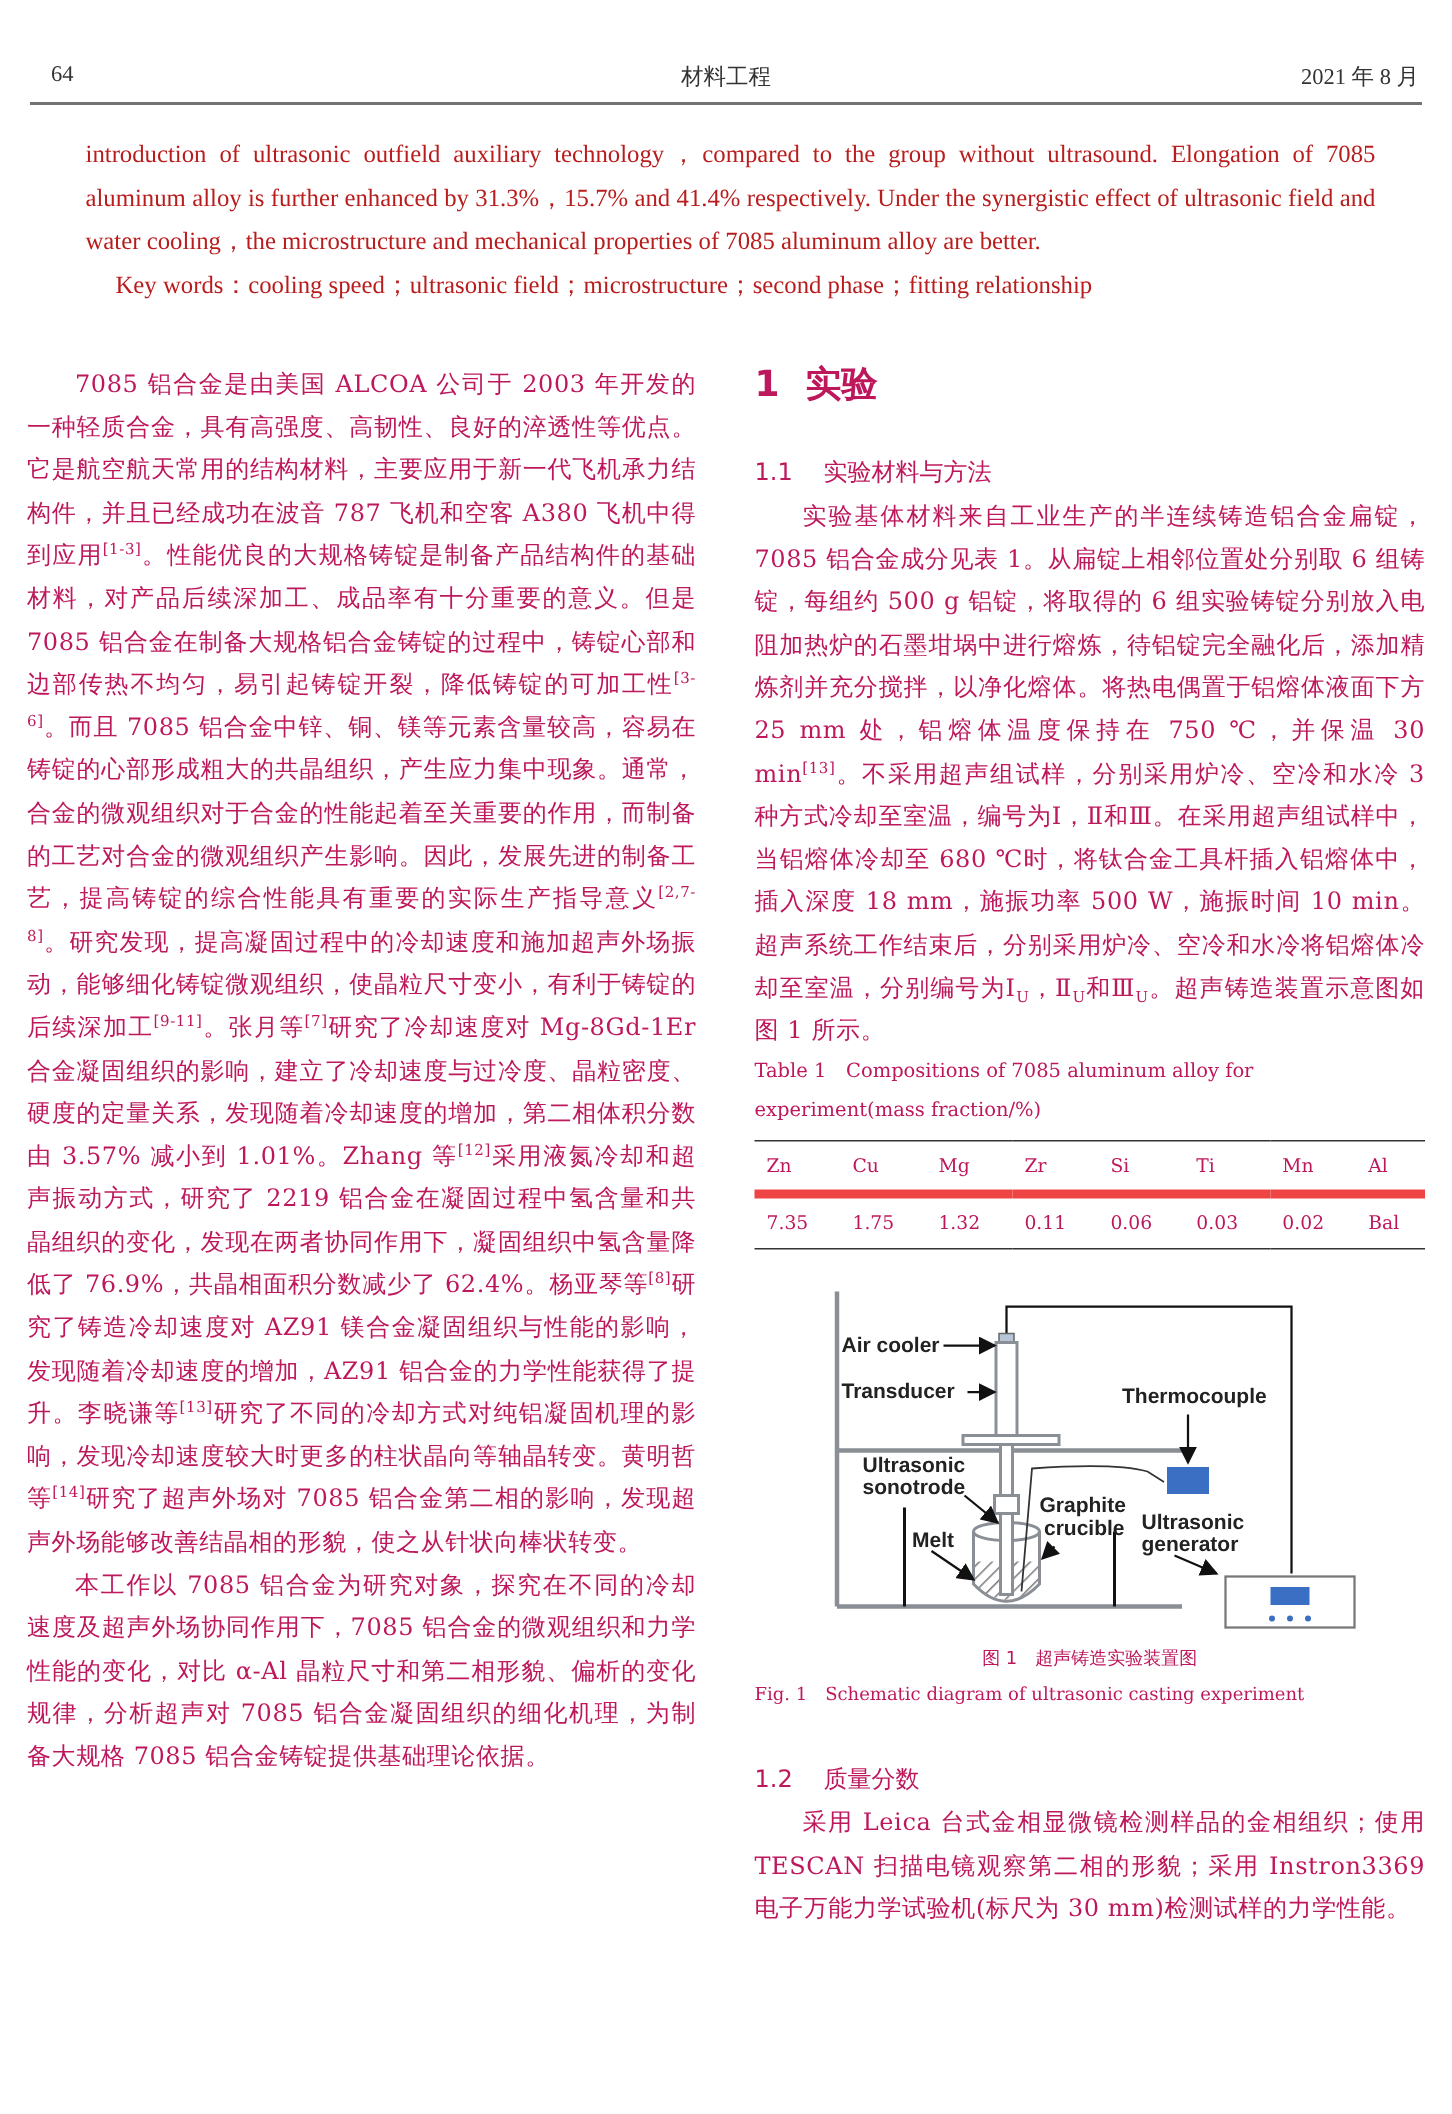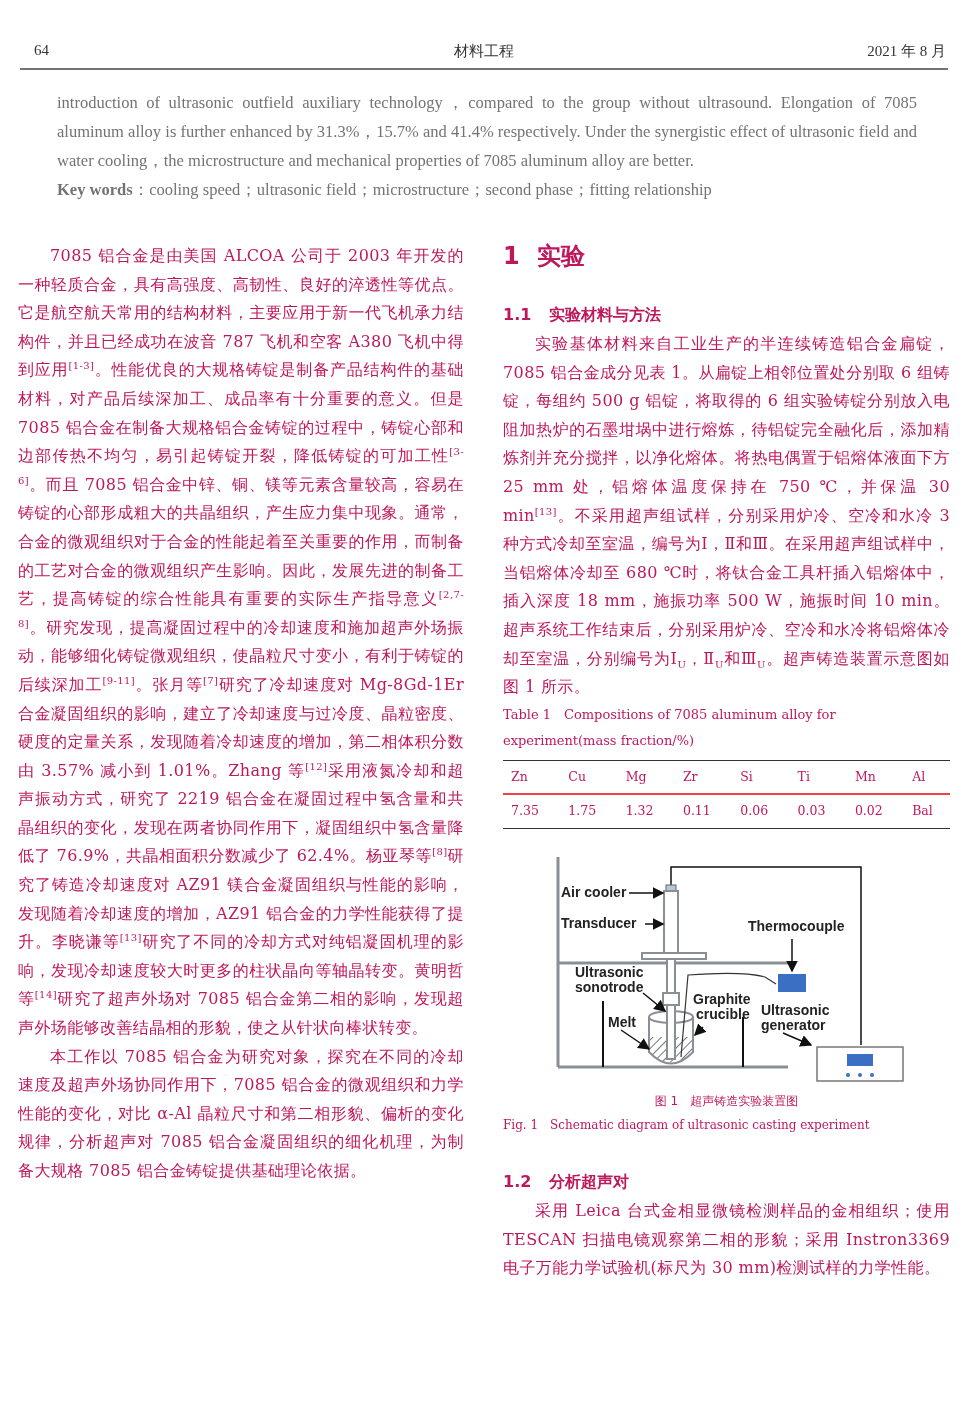--- a/index.html
+++ b/index.html
@@ -12,45 +12,45 @@
     position: absolute; left: 20px; top: 38px; width: 928px; height: 30px;
     border-bottom: 2px solid #737373;
     font-family: "Liberation Serif", serif; font-size: 15px; color: #333;
   }
   .header .pg { position: absolute; left: 14px; top: 4px; }
   .header .jt { position: absolute; left: 0; right: 0; top: 4px; text-align: center; }
   .header .dt { position: absolute; right: 2px; top: 4px; }
 
   .abstract {
     position: absolute; left: 57px; top: 88px; width: 860px;
-    font-family: "Liberation Serif", serif; font-size: 16.5px; line-height: 29px; color: #737373;
+    font-family: "Liberation Serif", serif; font-size: 16.5px; line-height: 29px; color: #b91c1c;
   }
   .abstract p { margin: 0; text-align: justify; }
-  .abstract .kw-label { font-weight: bold; }
+  .abstract .kw-label { font-weight: normal; margin-left: 20px; }
 
   .col {
     position: absolute; top: 242px;
     font-family: "DejaVu Serif", serif; font-size: 16px; line-height: 28.6px; color: #be185d;
   }
   .col-left { left: 18px; width: 446px; }
   .col-right { left: 503px; width: 447px; }
   .col p { margin: 0; text-align: justify; text-indent: 2em; letter-spacing: 0.4px; }
   sup { font-size: 10px; line-height: 0; vertical-align: 6px; }
   sub { font-size: 10px; line-height: 0; }
 
   .sec-h1 { font-family: "DejaVu Sans", sans-serif; font-weight: bold; font-size: 24px; margin: 0 0 30px 0; height: 28px; line-height: 28px; }
-  .sec-h2 { font-family: "DejaVu Sans", sans-serif; font-weight: bold; font-size: 16px; margin: 0; height: 30px; line-height: 30px; }
+  .sec-h2 { font-family: "DejaVu Sans", sans-serif; font-weight: normal; font-size: 16px; margin: 0; height: 30px; line-height: 30px; }
   .sec-h1 .num, .sec-h2 .num { display: inline-block; width: 34px; }
   .sec-h2 .num { width: 46px; }
 
   .tbl-caption-cn { text-align: center; font-family: "DejaVu Sans", sans-serif; font-weight: bold; font-size: 13px; margin-top: 14px; line-height: 26px; }
   .tbl-caption-en { text-align: left; font-family: "DejaVu Serif", serif; font-size: 13px; line-height: 26px; }
   table.comp { width: 447px; border-collapse: collapse; margin-top: 6px; font-family: "DejaVu Serif", serif; font-size: 12.5px; }
   table.comp th, table.comp td { text-align: left; font-weight: normal; padding: 2px 0 2px 8px; }
-  table.comp thead tr { border-top: 1.5px solid #333; border-bottom: 2px solid #ef4444; }
+  table.comp thead tr { border-top: 1.5px solid #333; border-bottom: 6px solid #ef4444; }
   table.comp tbody tr { border-bottom: 1.5px solid #333; }
 
   .figure { position: relative; width: 447px; height: 240px; margin-top: 18px; font-weight: bold; }
   .fig-caption-cn { text-align: center; font-family: "DejaVu Sans", sans-serif; font-size: 12px; line-height: 24px; margin-top: 2px; }
   .fig-caption-en { text-align: left; font-family: "DejaVu Serif", serif; font-size: 12px; line-height: 24px; }
   .diagram-label { font-family: "Liberation Sans", sans-serif; font-size: 14px; fill: #222; }
 
   .spacer-sec12 { height: 30px; }
 </style>
 </head>
@@ -164,15 +164,15 @@
       <text class="diagram-label" x="193" y="172">crucible</text>
       <text class="diagram-label" x="105" y="180">Melt</text>
       <text class="diagram-label" x="258" y="168">Ultrasonic</text>
       <text class="diagram-label" x="258" y="183">generator</text>
     </svg>
   </div>
   <div class="fig-caption-cn">图 1　超声铸造实验装置图</div>
   <div class="fig-caption-en">Fig. 1　Schematic diagram of ultrasonic casting experiment</div>
 
   <div class="spacer-sec12"></div>
-  <div class="sec-h2"><span class="num">1.2</span><span>分析超声对</span></div>
+  <div class="sec-h2"><span class="num">1.2</span><span>质量分数</span></div>
   <p>采用 Leica 台式金相显微镜检测样品的金相组织；使用 TESCAN 扫描电镜观察第二相的形貌；采用 Instron3369 电子万能力学试验机(标尺为 30 mm)检测试样的力学性能。</p>
 </div>
 
 </body></html>

